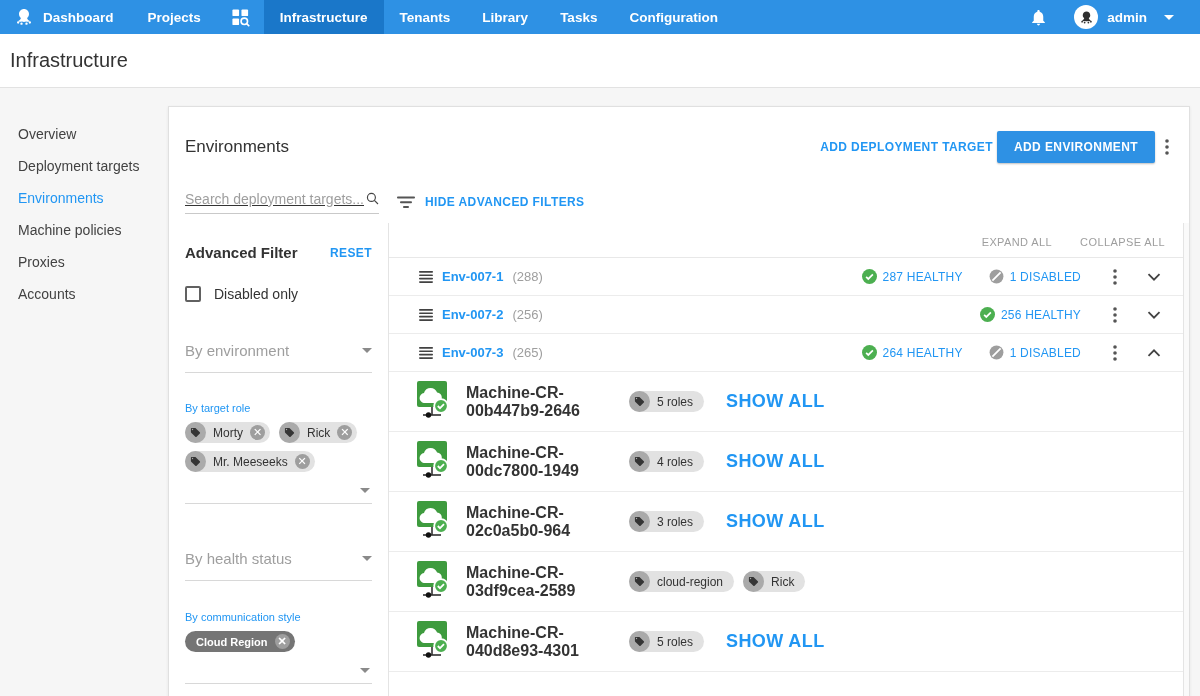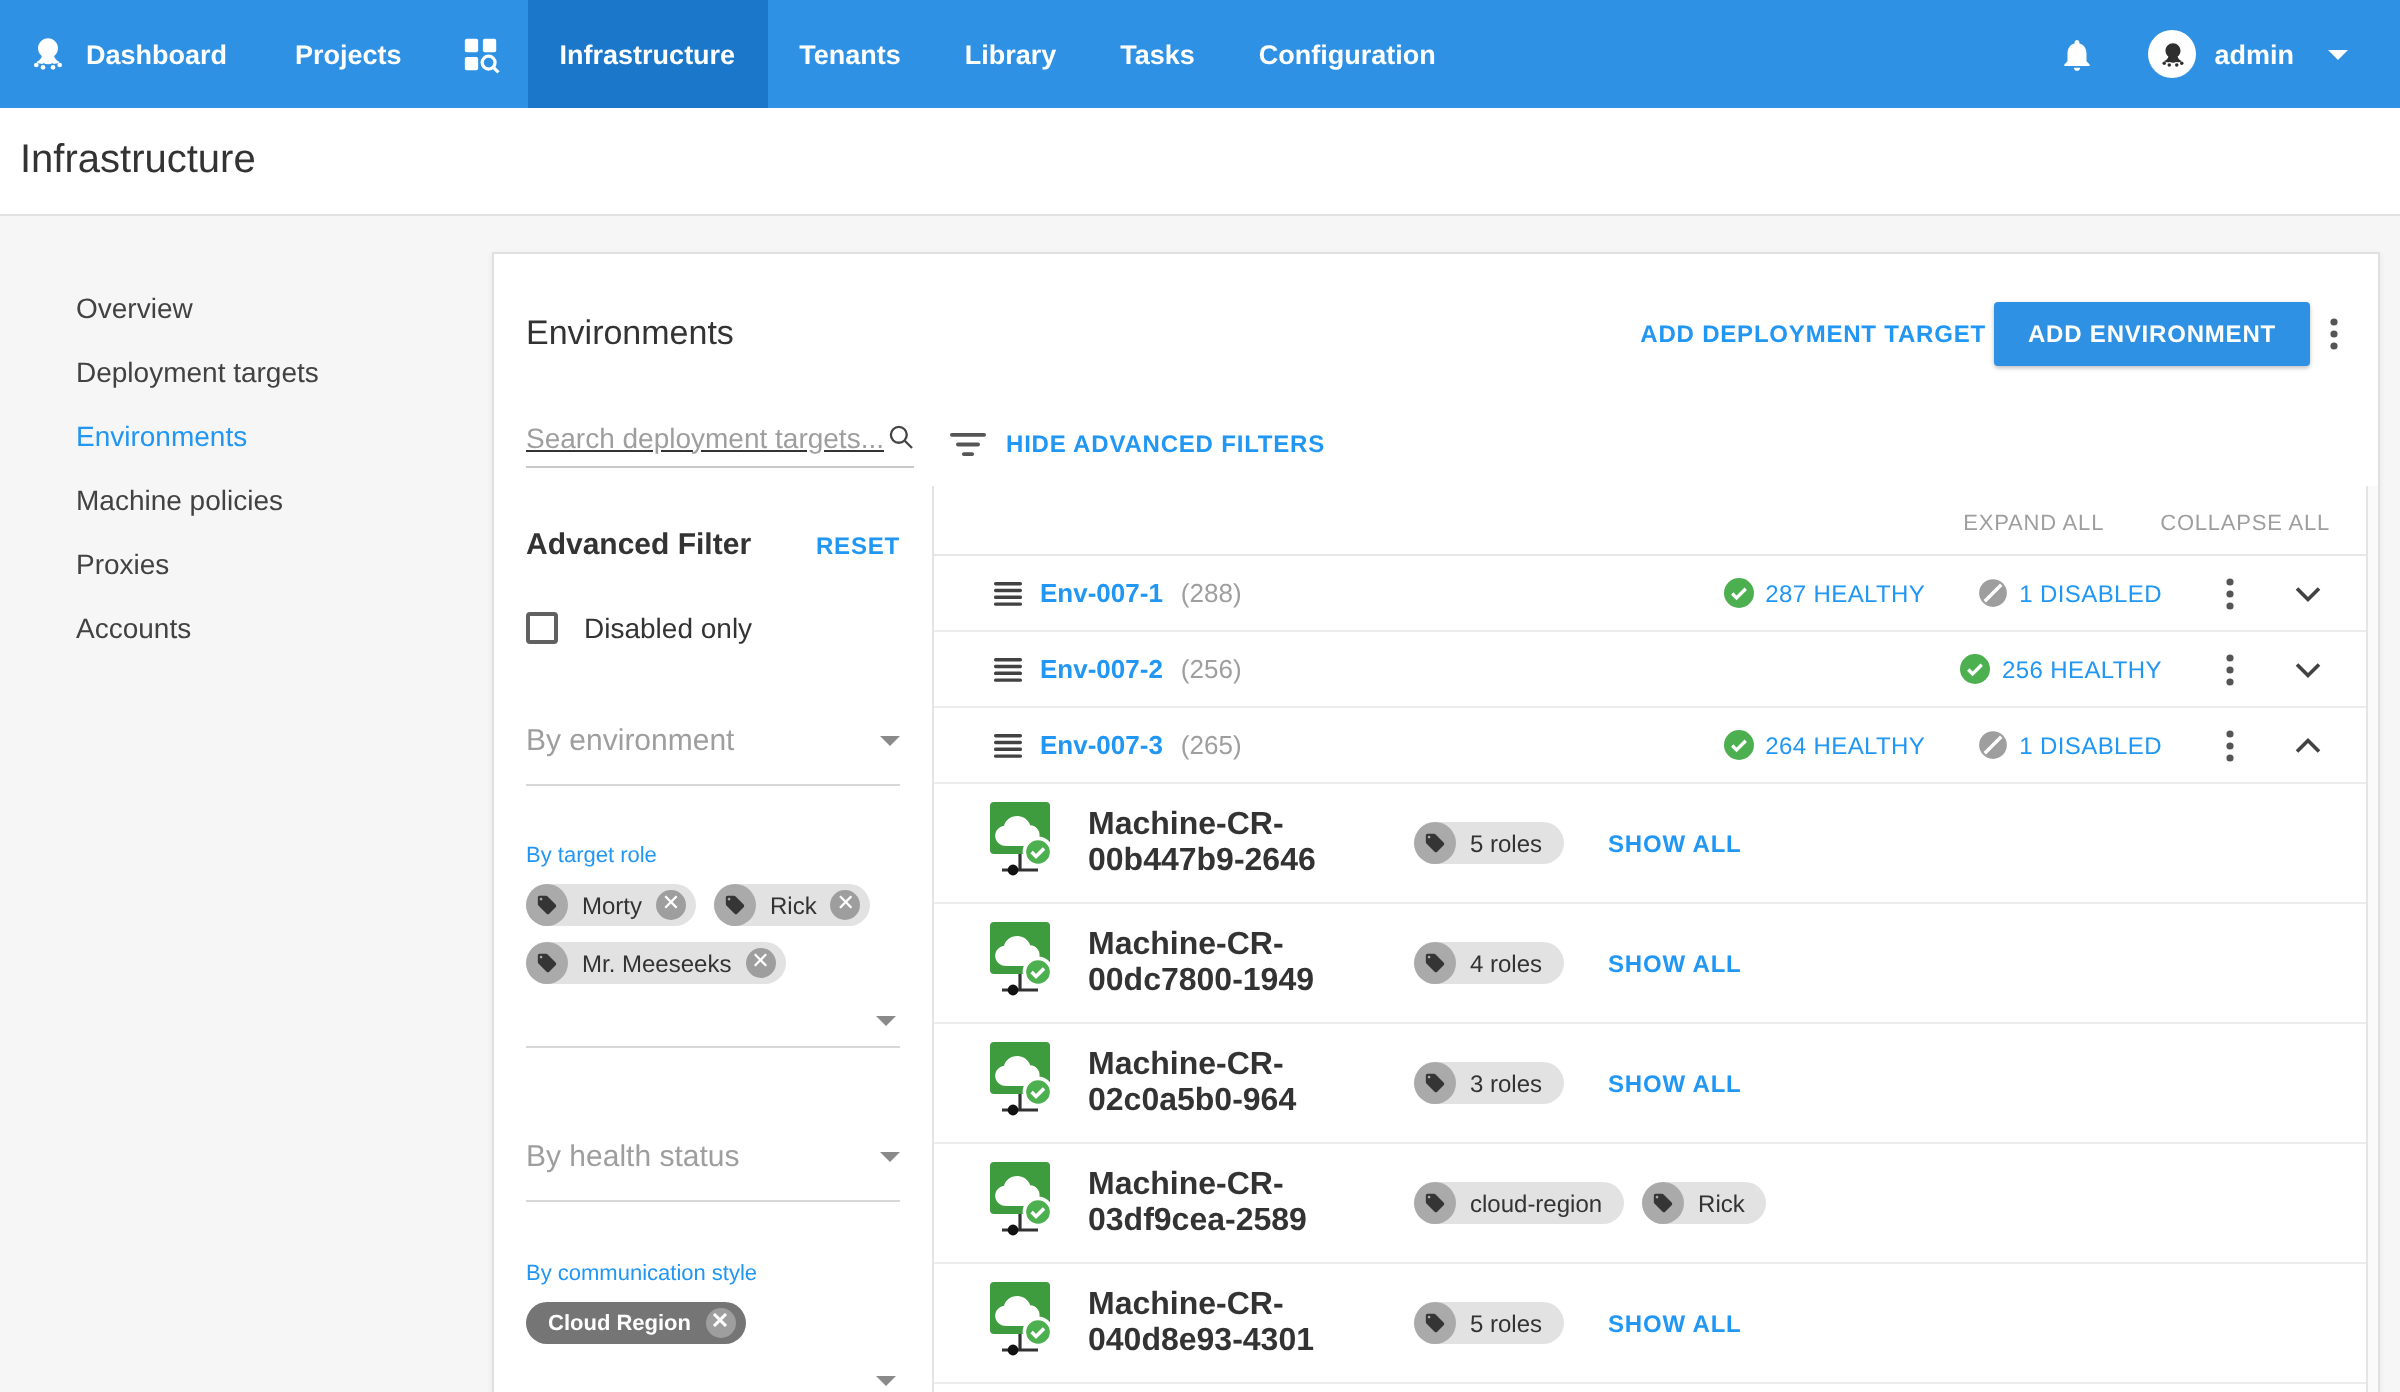--- a/index.html
+++ b/index.html
@@ -1,38 +1,38 @@
 <!DOCTYPE html>
 <html><head>
 <meta charset="utf-8">
 <style>
   * { box-sizing: border-box; margin: 0; padding: 0; }
   html, body { width: 1200px; height: 696px; overflow: hidden; }
   body { font-family: "Liberation Sans", sans-serif; background: #f6f6f6; color: #333; }
 
   
-  .topnav { height: 54px; background: #2e91e4; display: flex; align-items: stretch; color: #fff; }
+  .topnav { height: 34px; background: #2e91e4; display: flex; align-items: stretch; color: #fff; }
   .brand { display: flex; align-items: center; gap: 9px; padding: 0 18px 0 14px; font-size: 13.5px; font-weight: bold; cursor: pointer; }
   .nav-item { display: flex; align-items: center; padding: 0 16px; font-size: 13.5px; font-weight: bold; cursor: pointer; }
   .nav-item.active { background: #1a77c9; }
   .nav-icon-btn { display: flex; align-items: center; padding: 0 14px; cursor: pointer; }
   .nav-right { margin-left: auto; display: flex; align-items: center; gap: 26px; padding-right: 26px; }
   .bell-btn { display: flex; align-items: center; cursor: pointer; }
   .user-menu { display: flex; align-items: center; gap: 9px; cursor: pointer; }
   .avatar { width: 24px; height: 24px; border-radius: 50%; background: #fff; display: flex; align-items: center; justify-content: center; color: #2f2f2f; }
   .user-name { font-size: 13.5px; font-weight: bold; }
   .nav-caret { color: #fff; margin-left: 8px; display: flex; }
 
   
   .page-header { height: 54px; background: #fff; border-bottom: 1px solid #e2e2e2; display: flex; align-items: center; padding-left: 10px; }
   .page-title { font-size: 20px; color: #333; }
 
   
   .layout { display: flex; align-items: flex-start; padding-right: 10px; height: 604px; }
-  .sidebar { width: 226px; flex: none; padding-top: 30px; margin-left: 20px; }
+  .sidebar { width: 168px; flex: none; padding-top: 30px; }
   .side-item { padding: 8px 18px; font-size: 14px; color: #424242; cursor: pointer; }
   .side-item.selected { color: #2196f3; }
 
   .card { flex: 1; margin-top: 18px; background: #fff; border: 1px solid #e0e0e0; box-shadow: 0 1px 3px rgba(0,0,0,.07); height: 640px; display: flex; flex-direction: column; }
 
   
   .card-head { display: flex; align-items: center; padding: 24px 14px 0 16px; }
   .card-title { font-size: 17px; color: #333; }
   .card-actions { margin-left: auto; display: flex; align-items: center; gap: 4px; }
   .link-btn { color: #2196f3; font-size: 12px; font-weight: bold; letter-spacing: .4px; cursor: pointer; text-transform: uppercase; }
@@ -90,21 +90,21 @@
   .status { display: flex; align-items: center; gap: 6px; margin-right: 26px; cursor: pointer; }
   .status-label { font-size: 12px; color: #2196f3; letter-spacing: .2px; }
   .row-kebab { display: flex; align-items: center; padding: 4px 6px; margin-right: 18px; cursor: pointer; }
   .row-chevron { display: flex; align-items: center; padding: 4px 6px; margin-right: 6px; cursor: pointer; }
   .row-chevron.up svg { transform: rotate(180deg); }
 
   .machine-row { height: 60px; display: flex; align-items: center; padding-left: 23px; border-bottom: 1px solid #ececec; }
   .m-icon { width: 40px; display: flex; justify-content: center; margin-right: 14px; flex: none; }
   .m-name { font-size: 16px; font-weight: bold; color: #333; width: 163px; flex: none; cursor: pointer; }
   .m-chips { display: flex; align-items: center; gap: 9px; margin-right: 22px; }
-  .show-all { font-size: 12px; }
+  .show-all { font-size: 18px; }
 
   .hidden-svg { position: absolute; width: 0; height: 0; overflow: hidden; }
 </style>
 </head>
 <body>
 
 <svg class="hidden-svg" aria-hidden="true">
   <defs>
     <symbol id="sym-octopus" viewBox="0 0 24 24">
       <path fill="currentColor" d="M12 2.5c-3.3 0-6 2.7-6 6 0 2 .9 3.6 2.3 4.7-.4 1.6-1.5 2.9-3.3 3.6 1.2 1.1 3 1.3 4.5.7.8.4 1.6.6 2.5.6s1.7-.2 2.5-.6c1.5.6 3.3.4 4.5-.7-1.8-.7-2.9-2-3.3-3.6C17.1 12.1 18 10.5 18 8.5c0-3.3-2.7-6-6-6z"></path>

